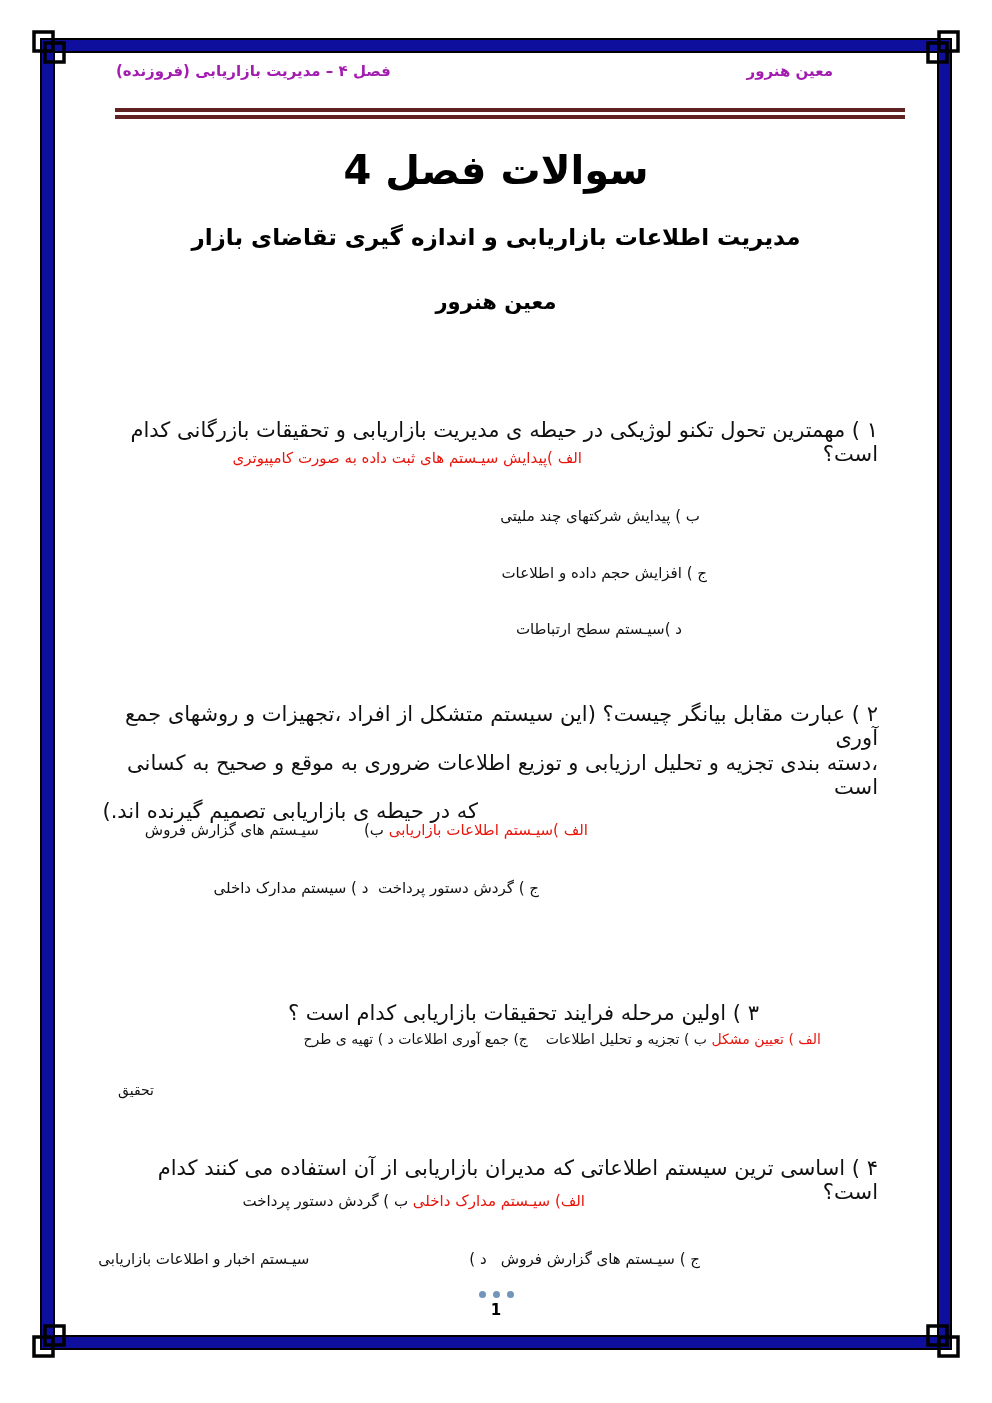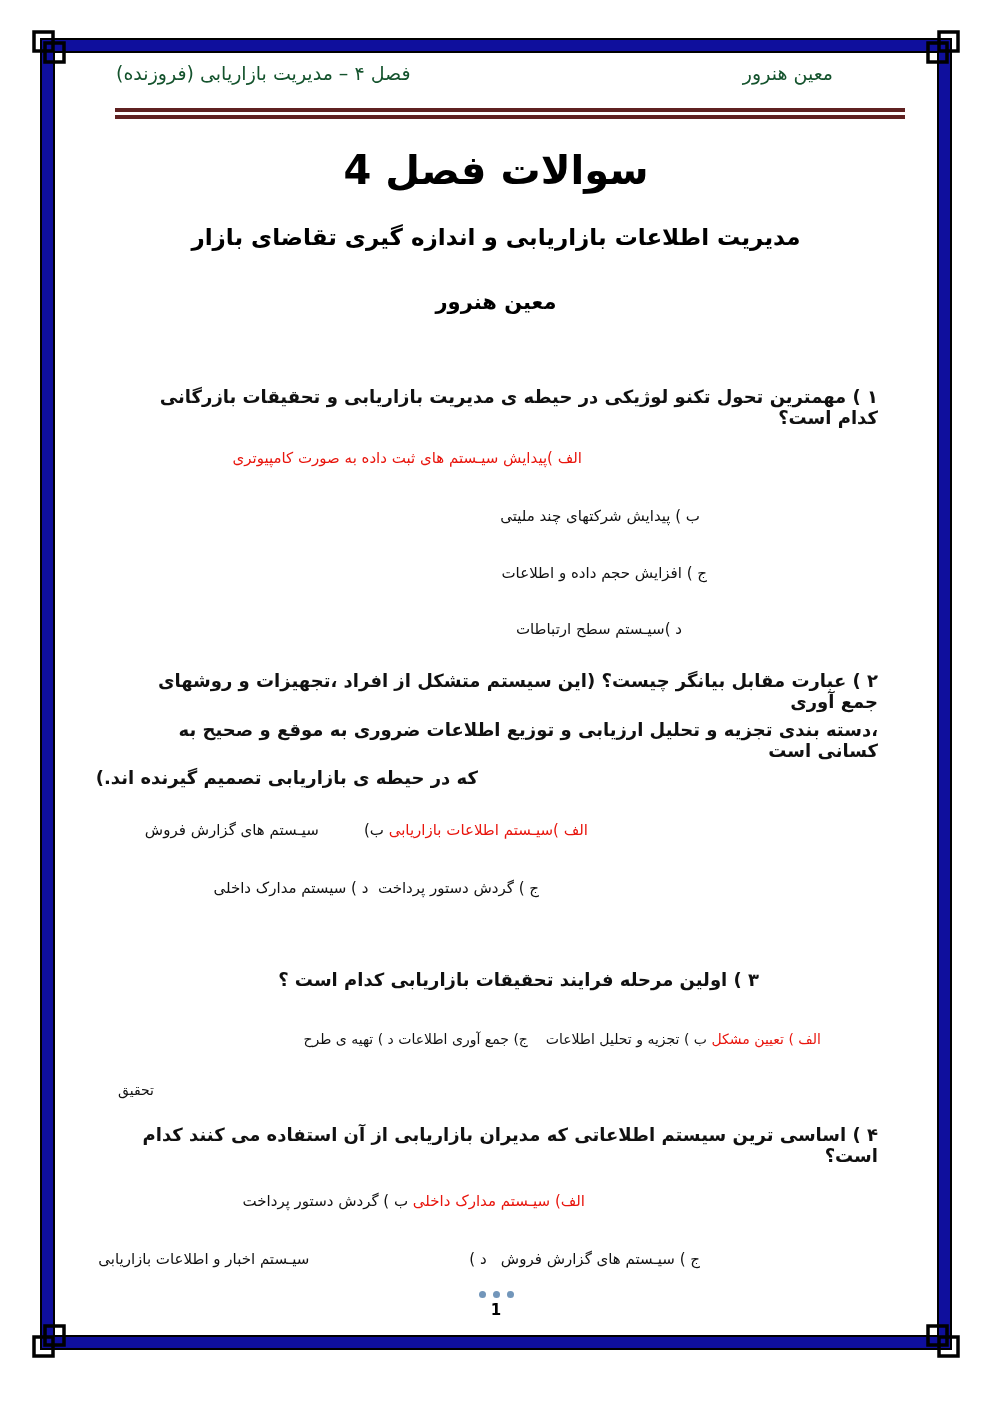--- a/index.html
+++ b/index.html
@@ -27,30 +27,30 @@
   }
   .knot { position:absolute; width:40px; height:40px; }
   .knot.tl { left:-12px; top:-12px; }
   .knot.tr { right:-12px; top:-12px; }
   .knot.bl { left:-12px; bottom:-12px; }
   .knot.br { right:-12px; bottom:-12px; }
 
   
   .abs { position:absolute; white-space:pre-wrap; }
   .center { left:0; right:0; text-align:center; }
-  .hdr { top:62px; font-size:19px; color:#14532d; }
+  .hdr { top:62px; font-size:15px; color:#a21caf;font-weight:bold; }
   .rule {
     position:absolute; top:108px; left:115px; width:790px; height:11px;
     border-top:4px solid #5f2121; border-bottom:4px solid #5f2121;
   }
   .title-main { top:140px; font-size:40px; font-weight:bold; color:#000;margin-top:7px; }
   .title-sub  { top:224px; font-size:23px; font-weight:bold; color:#000; }
   .title-auth { top:290px; font-size:21px; font-weight:bold; color:#000; }
 
-  .q { font-size:18px; font-weight:bold; color:#111; text-align:right; }
+  .q { font-size:21px; font-weight:normal; color:#111; text-align:right;margin-top:32px; }
   .opt { font-size:15px; color:#111; text-align:right; }
   .opt-sm { font-size:14px; }
   .red { color:#e8150d; }
   .row { display:flex; flex-direction:row; }
 
   
   .dots { top:1291px; display:flex; gap:7px; justify-content:center; position:absolute; left:0; right:0; }
   .dot { width:7px; height:7px; border-radius:50%; background:#7296ba; }
   .pagenum { top:1301px; font-size:15px; font-weight:bold; color:#000; }
 </style>

